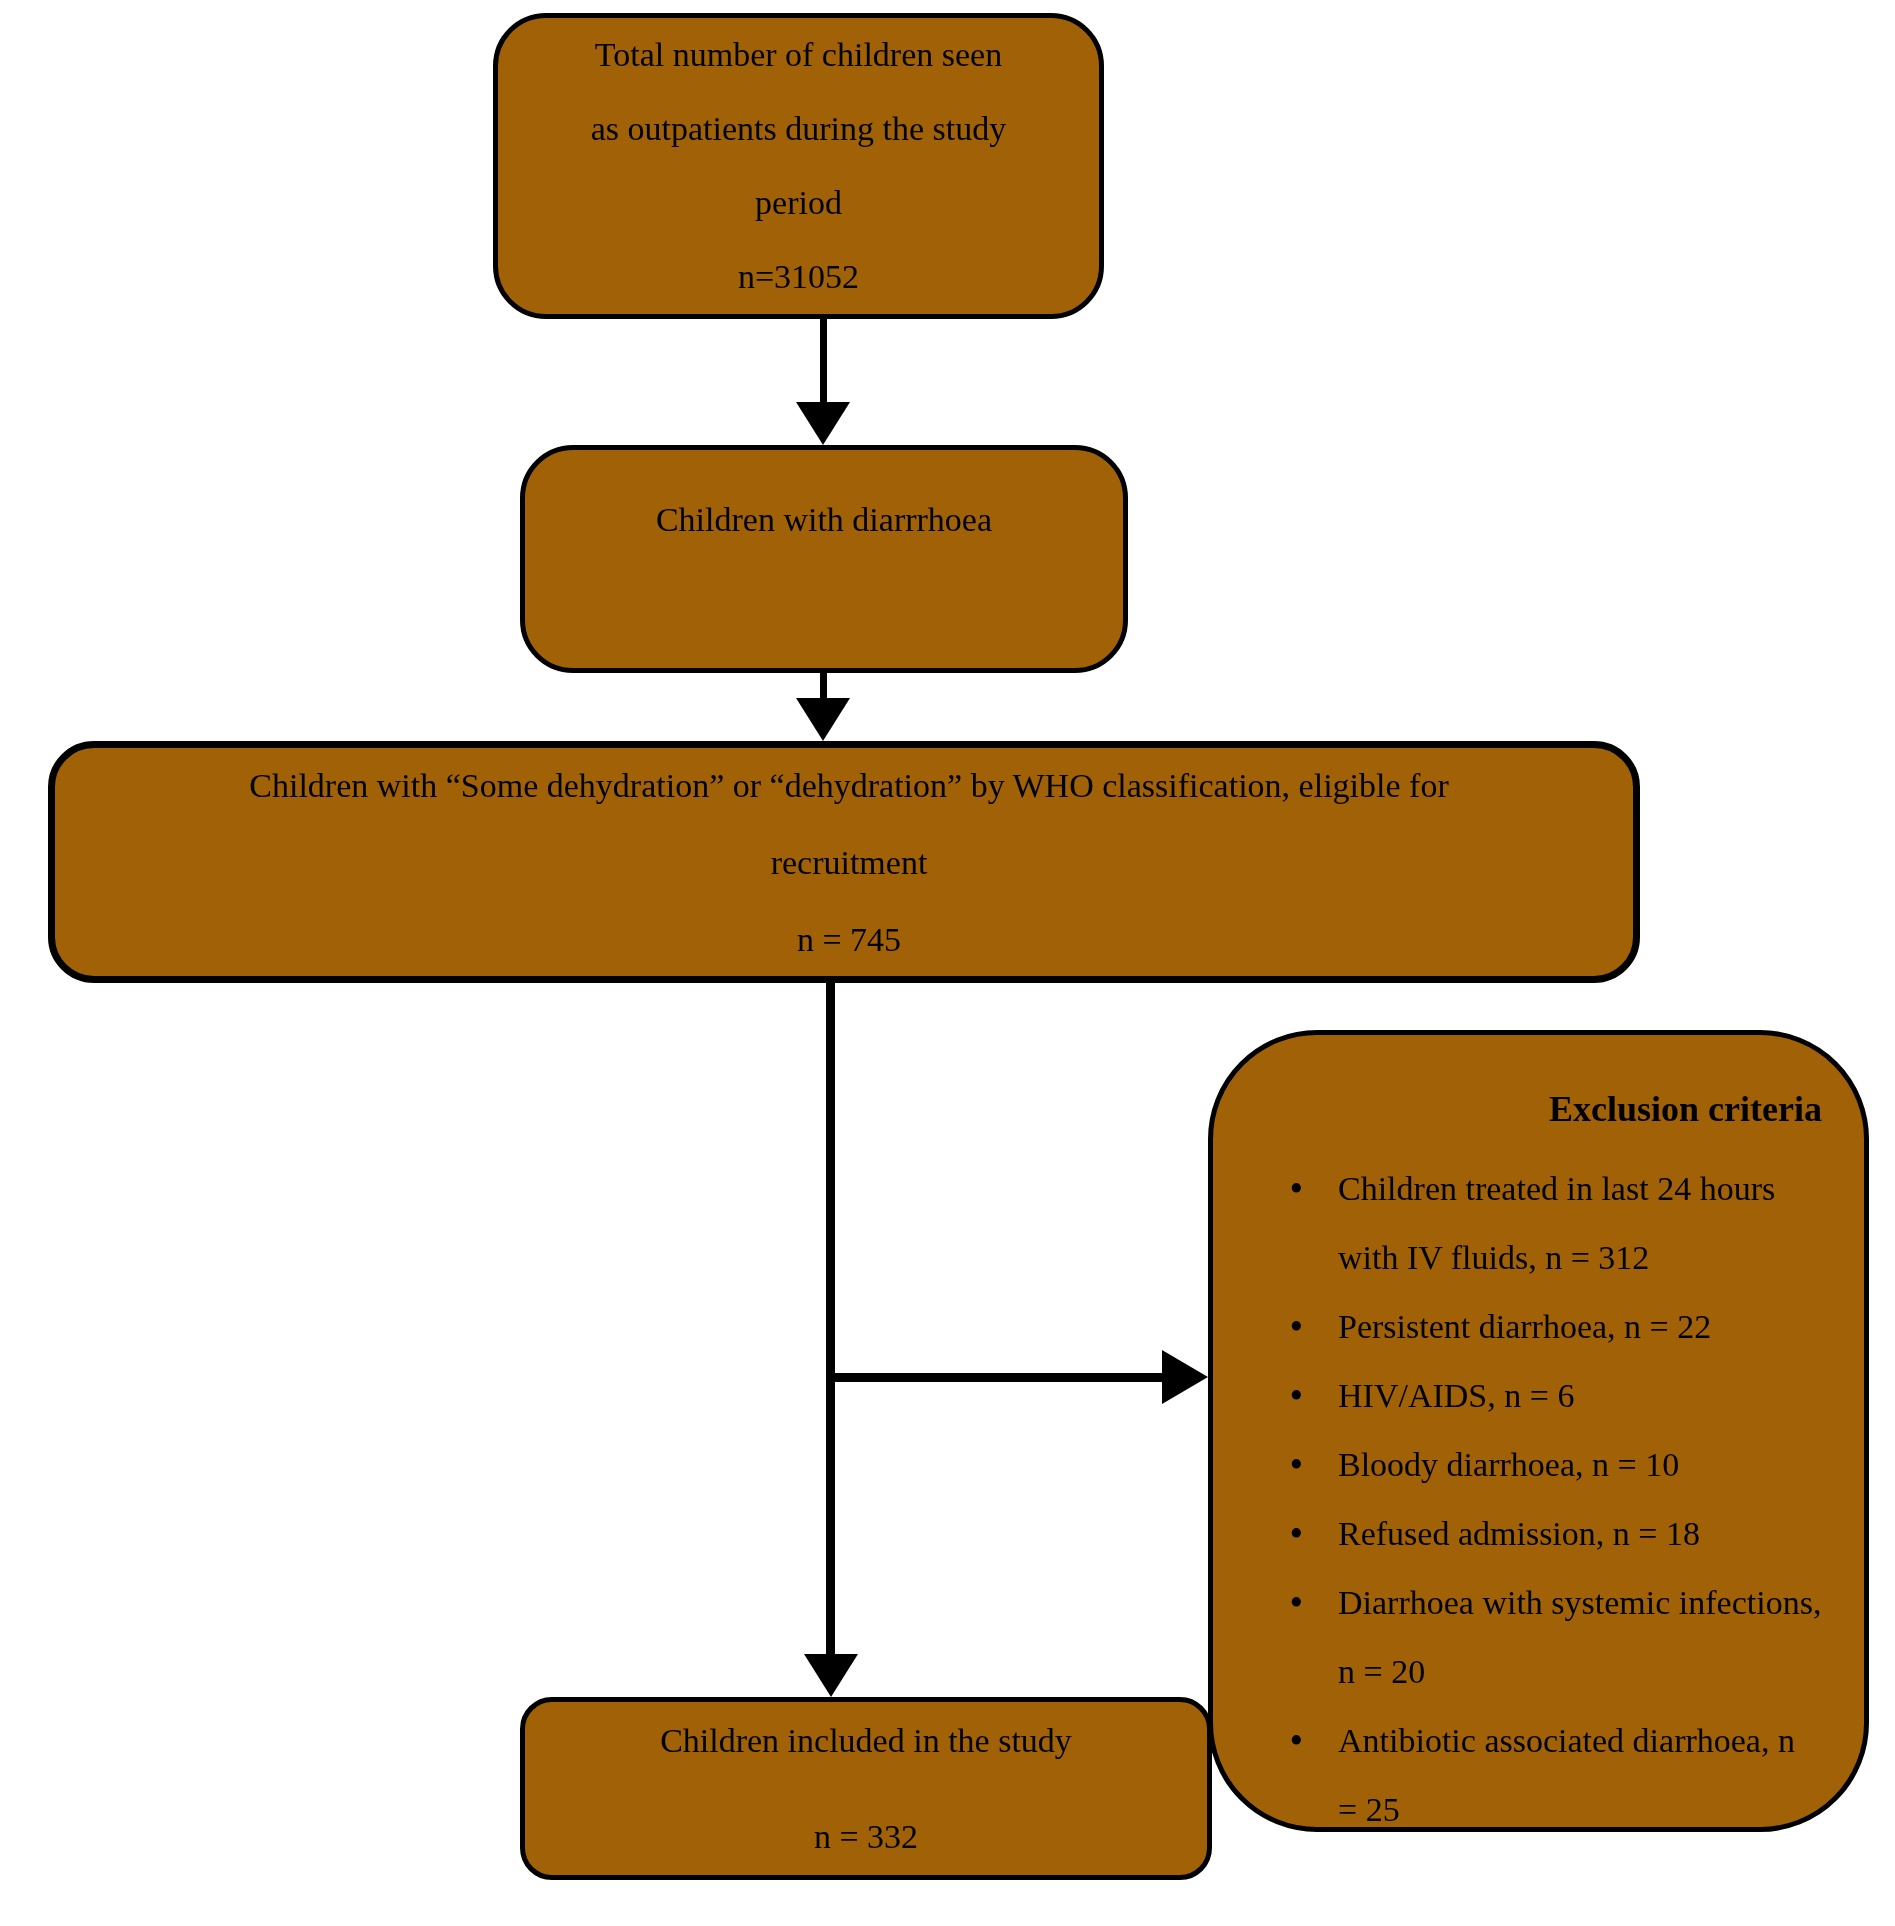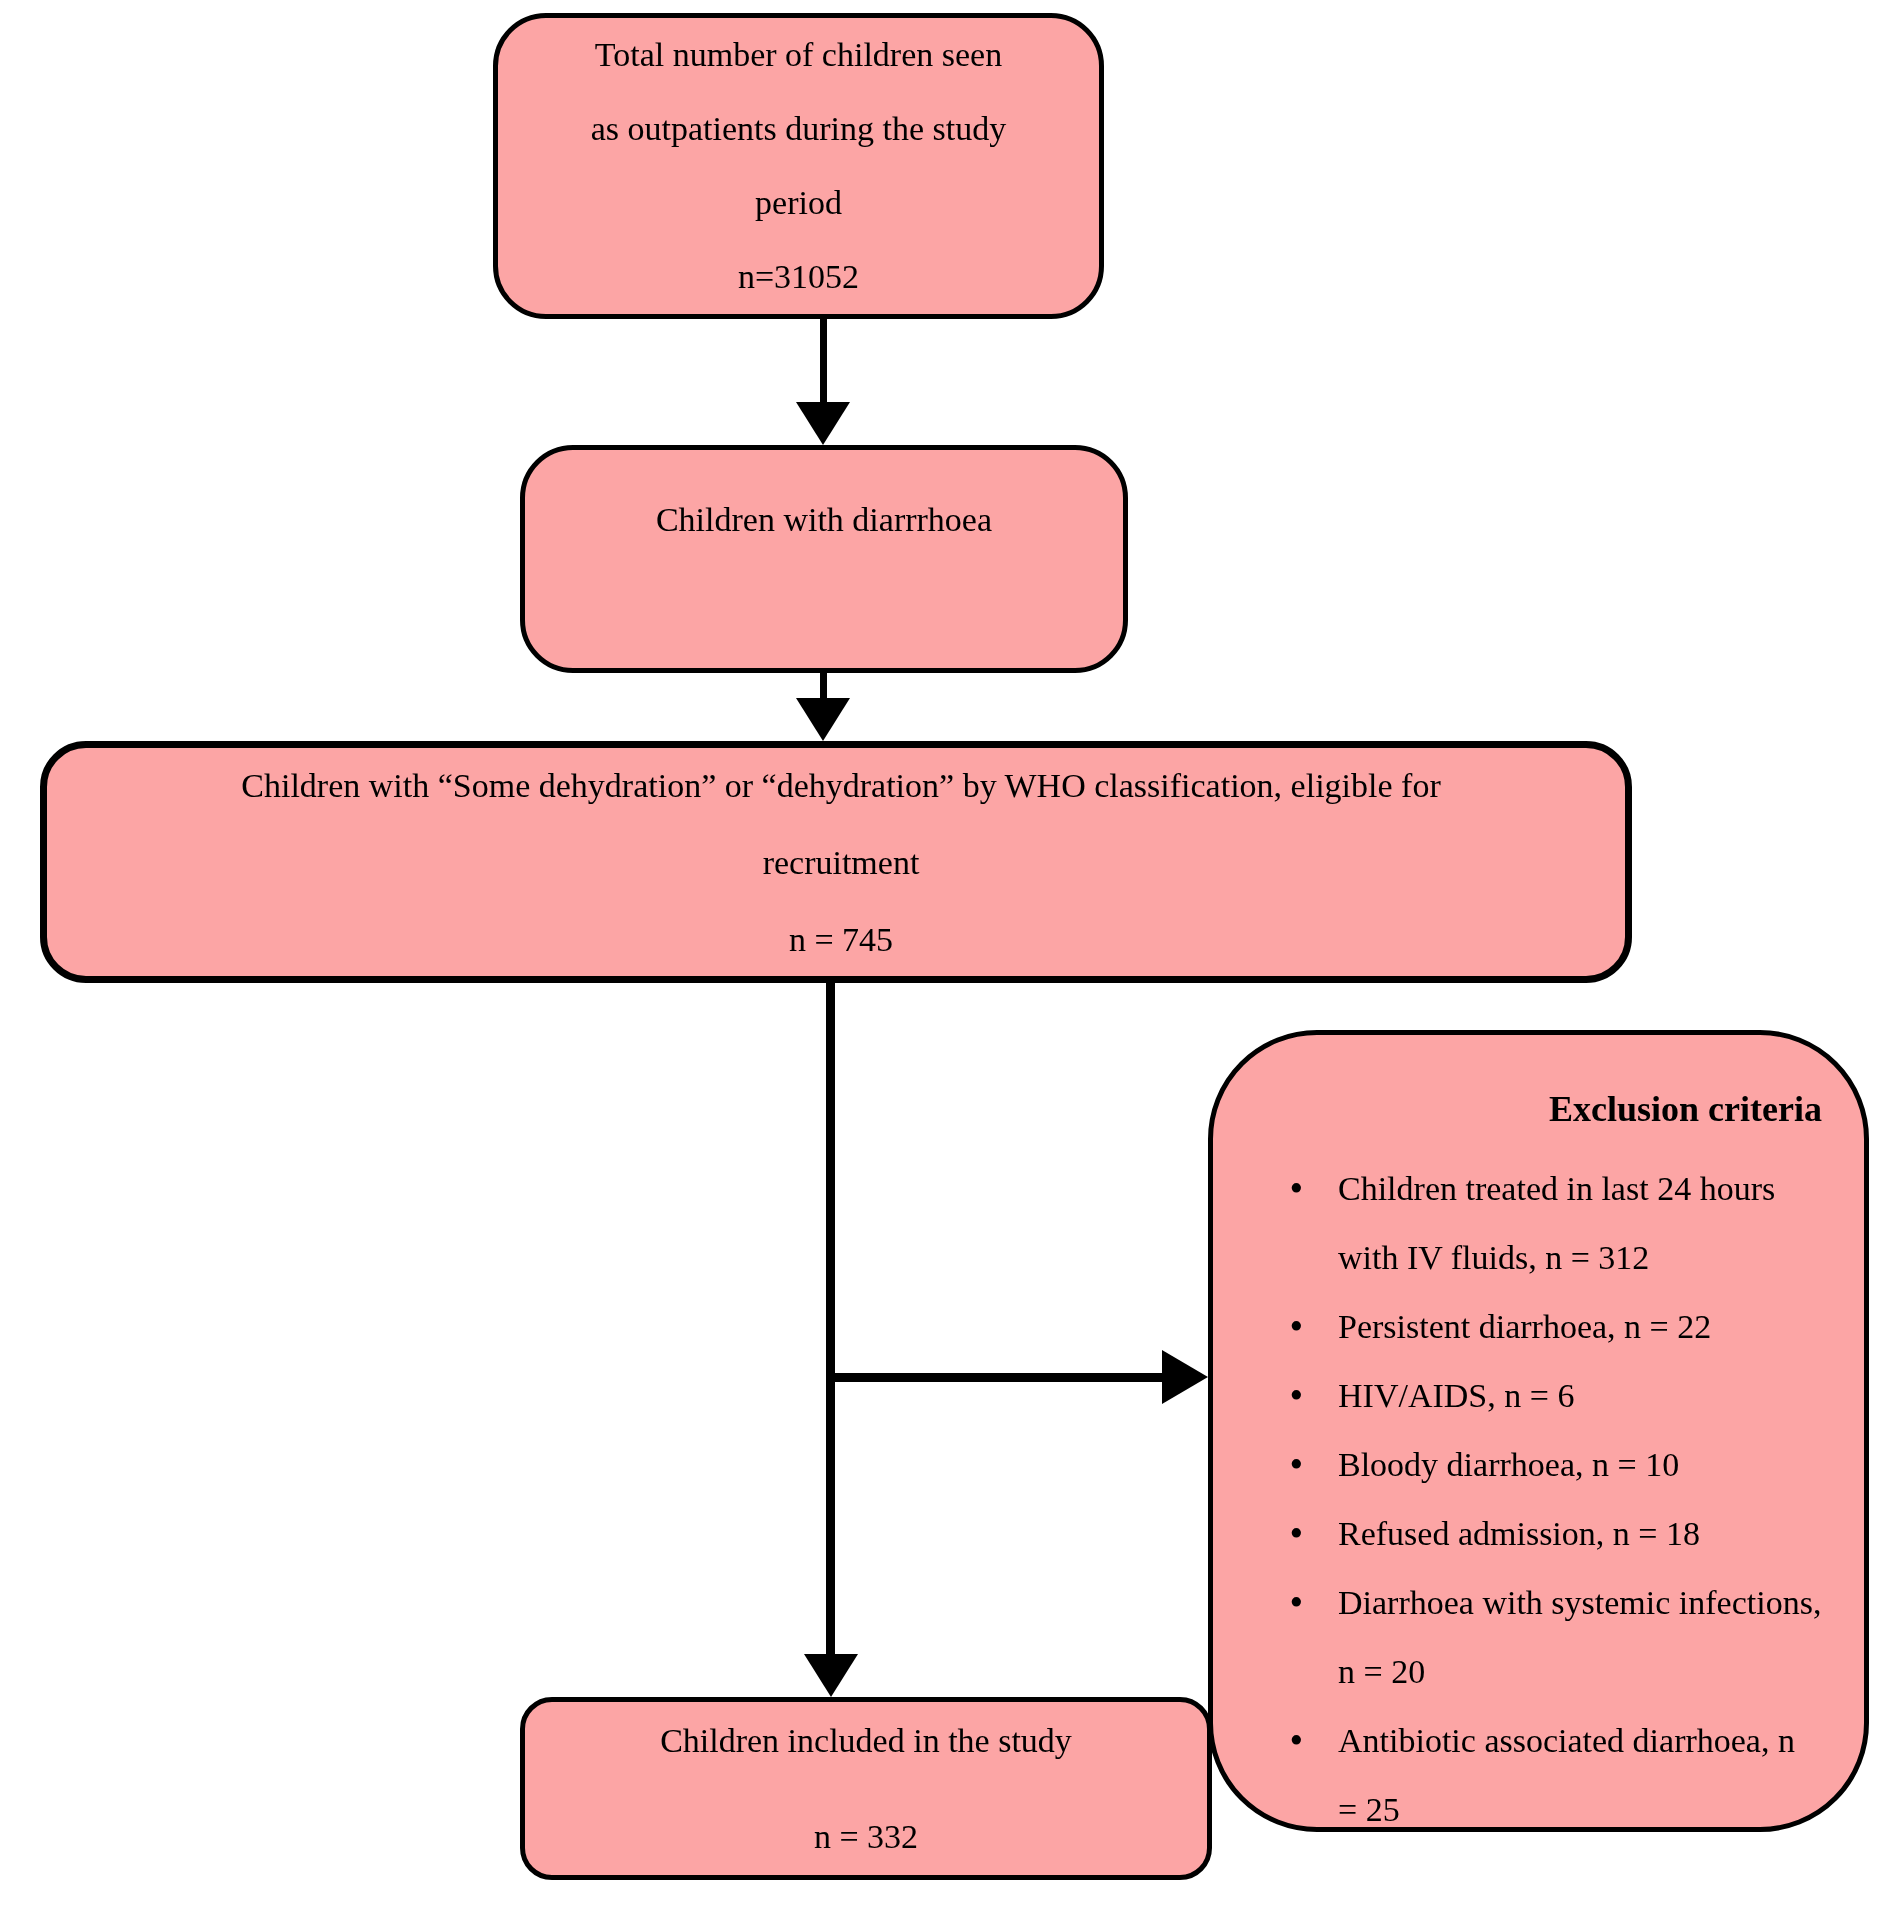--- a/index.html
+++ b/index.html
@@ -11,21 +11,21 @@
     position: relative;
     width: 1896px;
     height: 1926px;
     background: #ffffff;
     font-family: "Liberation Serif", "DejaVu Serif", serif;
     color: #000000;
   }
   .box {
     position: absolute;
     border: 5.6px solid #000000;
-    background: #fca5a5;
+    background: #a16207;
     box-sizing: border-box;
     display: flex;
     flex-direction: column;
     align-items: center;
     text-align: center;
     font-size: 34px;
     line-height: 74px;
   }
   .bline { width: 100%; }
 
@@ -42,21 +42,21 @@
     left: 520px; top: 445px;
     width: 608px; height: 228px;
     border-radius: 53px;
     justify-content: flex-start;
     padding-top: 33px;
   }
   #box-diarrhoea .bline + .bline { margin-top: 37px; }
 
   
   #box-eligible {
-    left: 40px; top: 741px;
+    left: 48px; top: 741px;
     width: 1592px; height: 242px;
     border-radius: 46px;
     border-width: 7px;
     justify-content: center;
     line-height: 77px;
     padding-left: 10px;
   }
 
   
   #box-exclusion {

